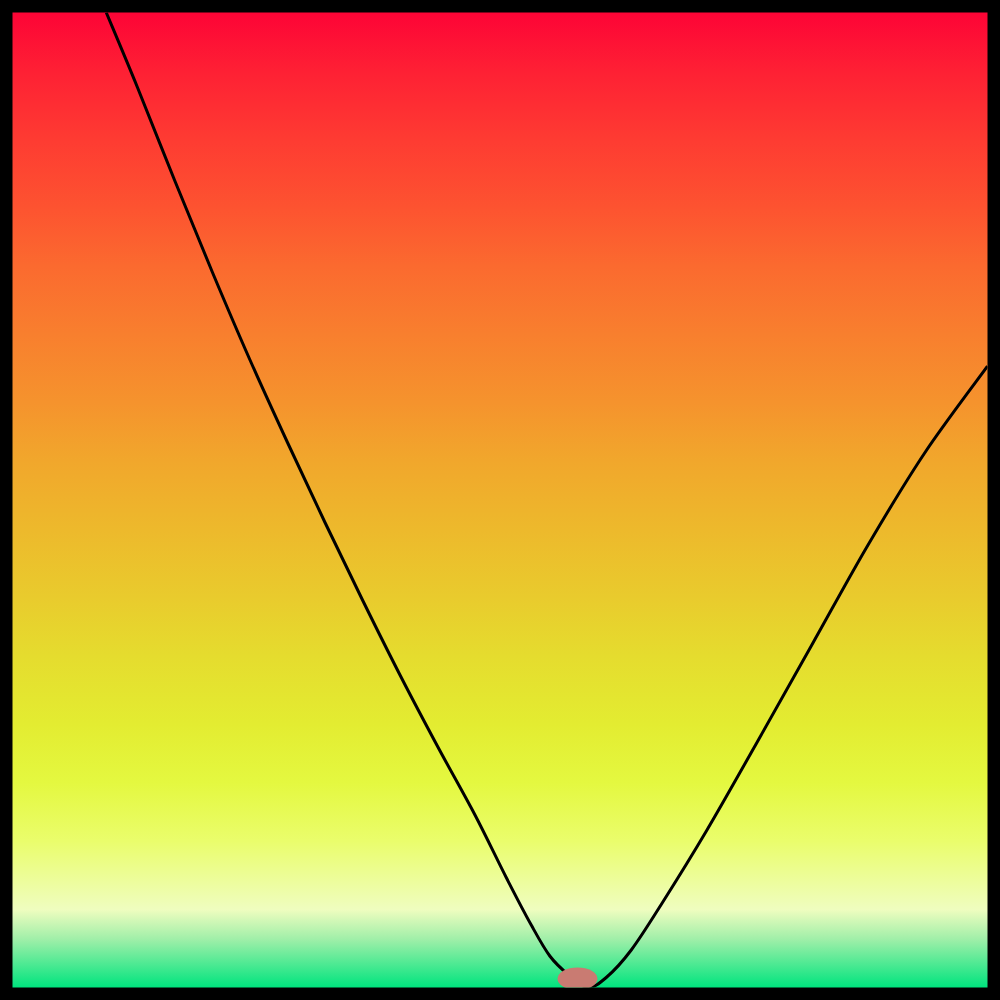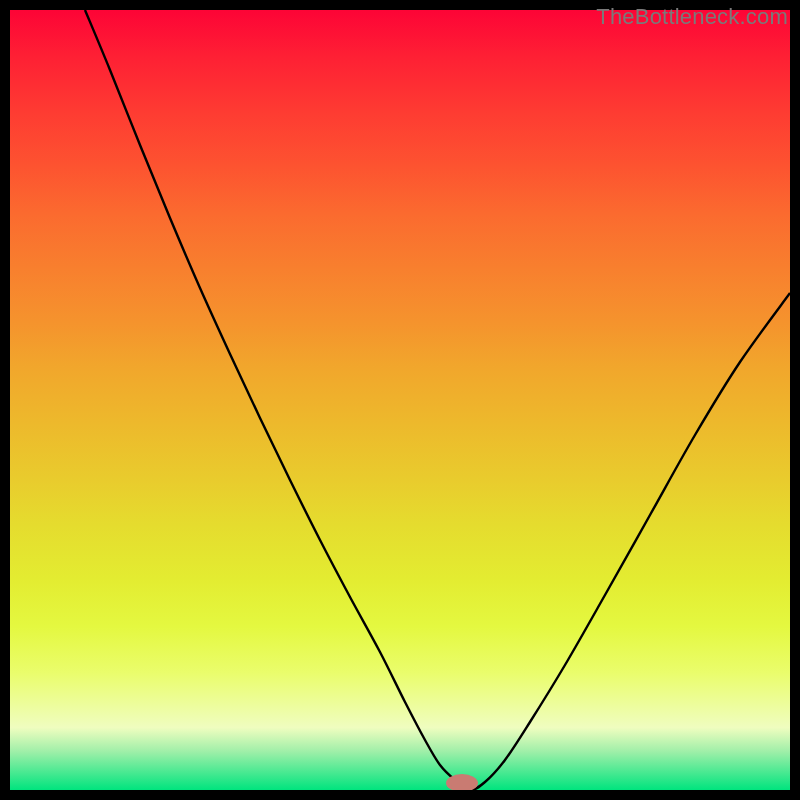--- a/index.html
+++ b/index.html
@@ -62,14 +62,13 @@
 </head>
 <body>
 
 <div class="frame">
   <div class="plot">
     <svg class="curve" viewBox="0 0 780 780" preserveAspectRatio="none">
       <path id="curve-path" d="M 75 0 C 79.16666666666667 10, 90.83333333333333 37.5, 100 60 C 109.16666666666667 82.5, 120 110.33333333333333, 130 135 C 140 159.66666666666666, 150 184.16666666666666, 160 208 C 170 231.83333333333334, 180 255.33333333333334, 190 278 C 200 300.6666666666667, 210 322.3333333333333, 220 344 C 230 365.6666666666667, 240 387, 250 408 C 260 429, 270 449.6666666666667, 280 470 C 290 490.3333333333333, 300 510.5, 310 530 C 320 549.5, 330 568.3333333333334, 340 587 C 350 605.6666666666666, 360.8333333333333 624.5, 370 642 C 379.1666666666667 659.5, 387.5 677.3333333333334, 395 692 C 402.5 706.6666666666666, 409.1666666666667 719.5, 415 730 C 420.8333333333333 740.5, 425 748.3333333333334, 430 755 C 435 761.6666666666666, 440 765.8333333333334, 445 770 C 450 774.1666666666666, 455 779.6666666666666, 460 780 C 465 780.3333333333334, 469.1666666666667 777, 475 772 C 480.8333333333333 767, 487.5 760, 495 750 C 502.5 740, 510 727.8333333333334, 520 712 C 530 696.1666666666666, 542.5 676.1666666666666, 555 655 C 567.5 633.8333333333334, 580.8333333333334 610, 595 585 C 609.1666666666666 560, 625 531.6666666666666, 640 505 C 655 478.3333333333333, 670 450.5, 685 425 C 700 399.5, 714.1666666666666 375.6666666666667, 730 352 C 745.8333333333334 328.3333333333333, 771.6666666666666 294.5, 780 283" fill="none" stroke="#000" stroke-width="2.4"></path>
       <ellipse id="marker-ellipse" cx="452" cy="773" rx="16" ry="9" fill="#c97b72"></ellipse>
     </svg>
   </div>
-  <div class="watermark">TheBottleneck.com</div>
 </div>
 
 </body></html>

